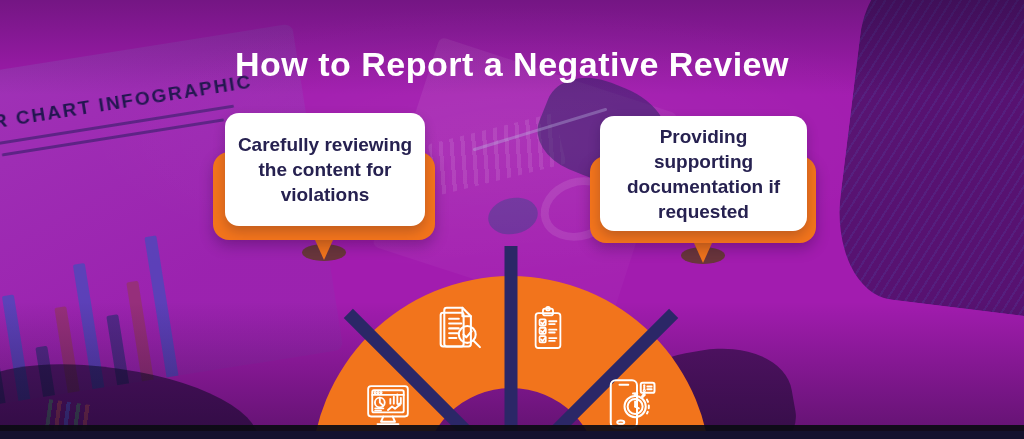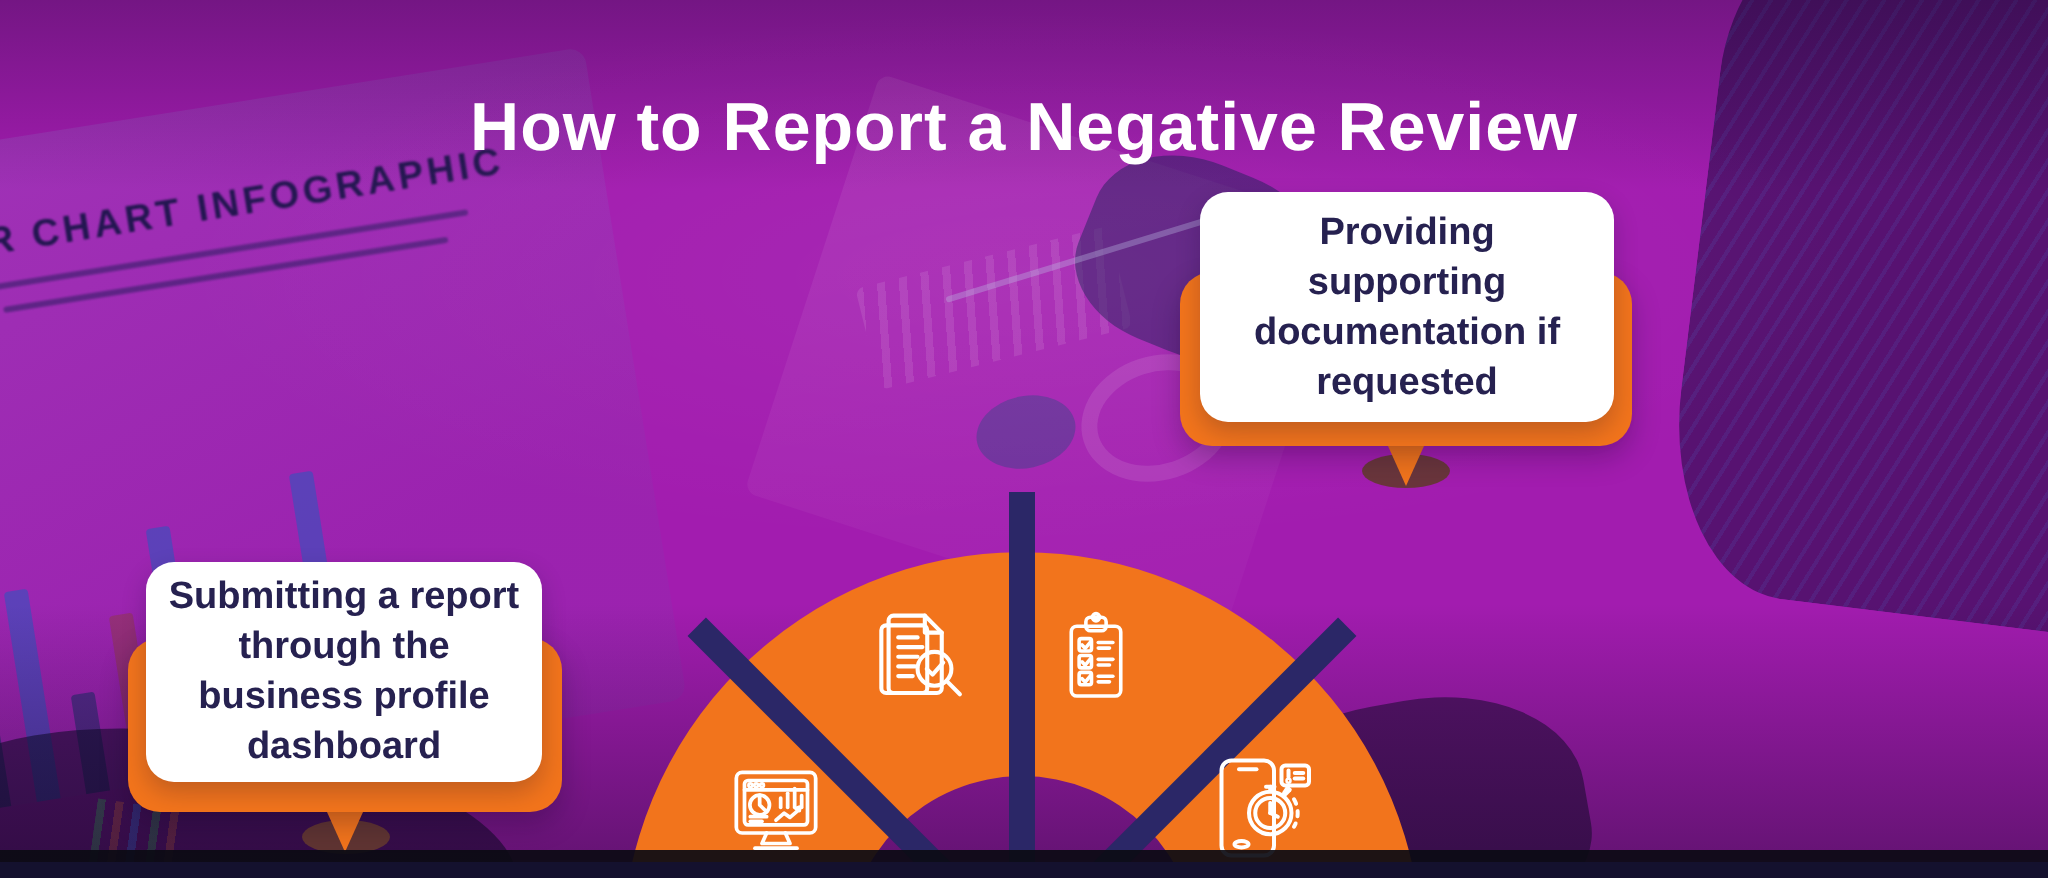--- a/index.html
+++ b/index.html
@@ -104,21 +104,21 @@
   }
   .card{
     position:absolute; background:#ffffff; border-radius:14px;
     box-shadow:0 5px 12px rgba(15,8,40,0.22);
     display:flex; align-items:center; justify-content:center; text-align:center;
     font-size:19px; font-weight:bold; line-height:25px; color:#262150;
     padding:8px 10px; box-sizing:border-box;
   }
   .callout-a{ left:213px; top:152px; width:222px; height:88px; }
   .callout-a .card{ left:12px; top:-39px; width:200px; height:113px; }
-  .callout-b{ left:590px; top:136px; width:226px; height:87px; }
+  .callout-b{ left:590px; top:156px; width:226px; height:87px; }
   .callout-b .card{ left:10px; top:-40px; width:207px; height:115px; }
   .callout-c{ left:64px;  top:319px; width:217px; height:87px; }
   .callout-c .card{ left:9px; top:-38px; width:198px; height:110px; }
   .callout-d{ left:744px; top:319px; width:224px; height:87px; }
   .callout-d .card{ left:10px; top:-38px; width:204px; height:112px; }
   
   .fan{ position:absolute; inset:0; z-index:5; }
   .fan-icon{ position:absolute; z-index:6; }
 </style>
 </head>
@@ -238,30 +238,30 @@
       <path d="M40 20.5a11 11 0 0 1 0 11" stroke-dasharray="2 3"></path>
       <rect x="35" y="7" width="11" height="8" rx="1.5"></rect>
       <path d="M38 15l-2 3"></path>
       <path d="M37.8 9v2.6"></path>
         <circle cx="37.8" cy="13.1" r="0.5"></circle>
       <path d="M40.3 10h3.4"></path>
         <path d="M40.3 12.2h3.4"></path>
     </g>
   </svg>
 
+  <div class="callout callout-a">
+    <div class="shadow-ellipse"></div>
+    <div class="tail"></div>
+    <div class="frame"></div>
+    <div class="card">Carefully reviewing the content for violations</div>
+  </div>
 
   <div class="callout callout-b">
     <div class="shadow-ellipse"></div>
     <div class="tail"></div>
     <div class="frame"></div>
     <div class="card">Providing supporting documentation if requested</div>
   </div>
 
-  <div class="callout callout-c">
-    <div class="shadow-ellipse"></div>
-    <div class="tail"></div>
-    <div class="frame"></div>
-    <div class="card">Submitting a report through the business profile dashboard</div>
-  </div>
 
 
   <div class="bottom-bar"></div>
 </div>
 
 </body></html>

